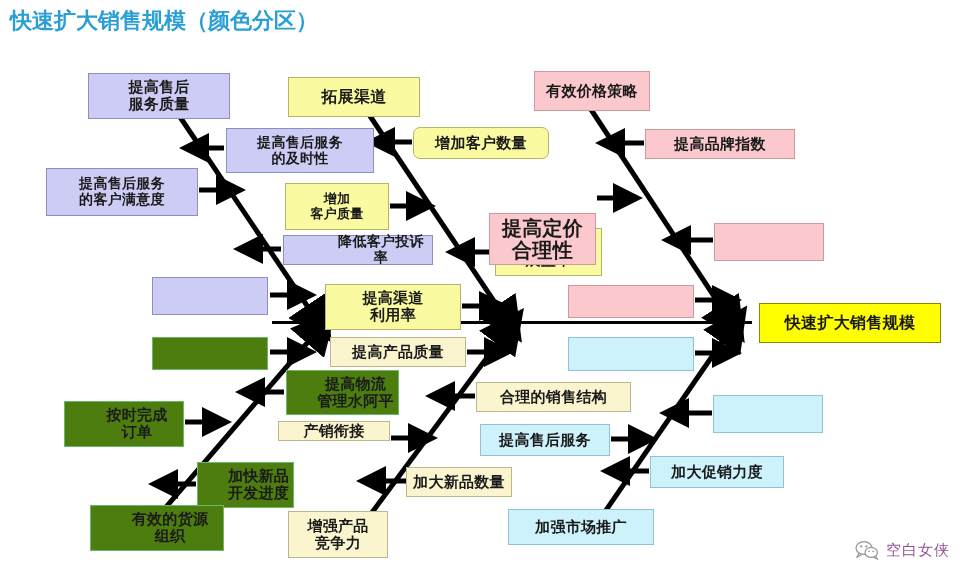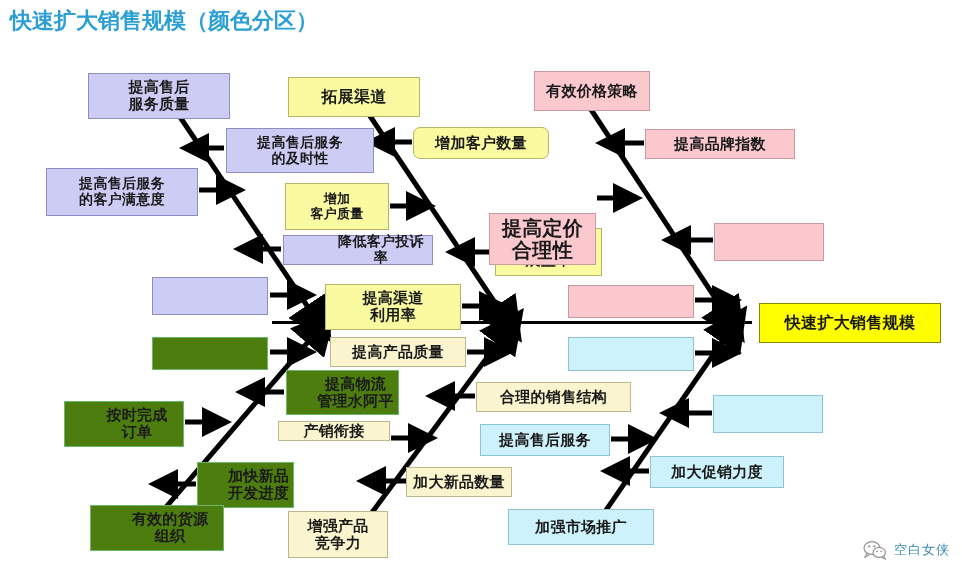--- a/index.html
+++ b/index.html
@@ -59,22 +59,22 @@
   #watermark {
     position: absolute;
     right: 12px;
     bottom: 14px;
     display: flex;
     align-items: center;
     gap: 7px;
     opacity: 0.78;
   }
   #watermark .wm-text {
-    font-size: 13px;
-    color: #0369a1;
+    font-size: 15px;
+    color: #701a75;
     letter-spacing: 1px;
     font-weight: normal;
   }
 </style>
 </head>
 <body>
 
 <div id="canvas">
 
   <div id="title">快速扩大销售规模（颜色分区）</div>

